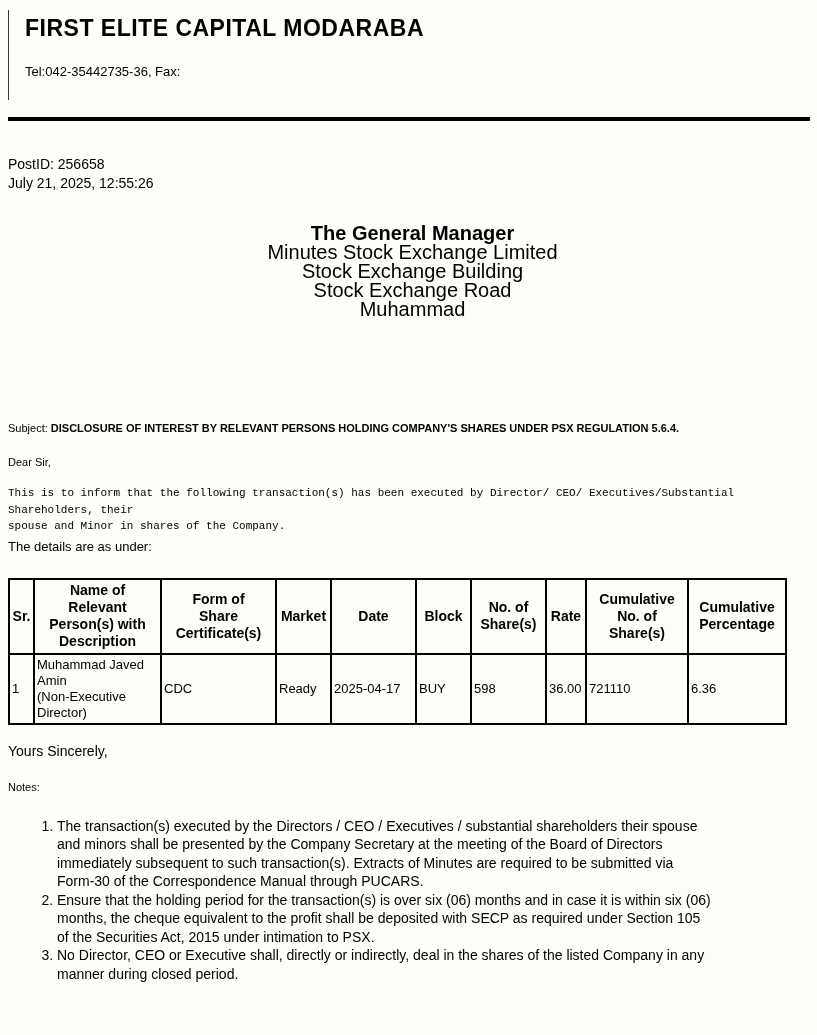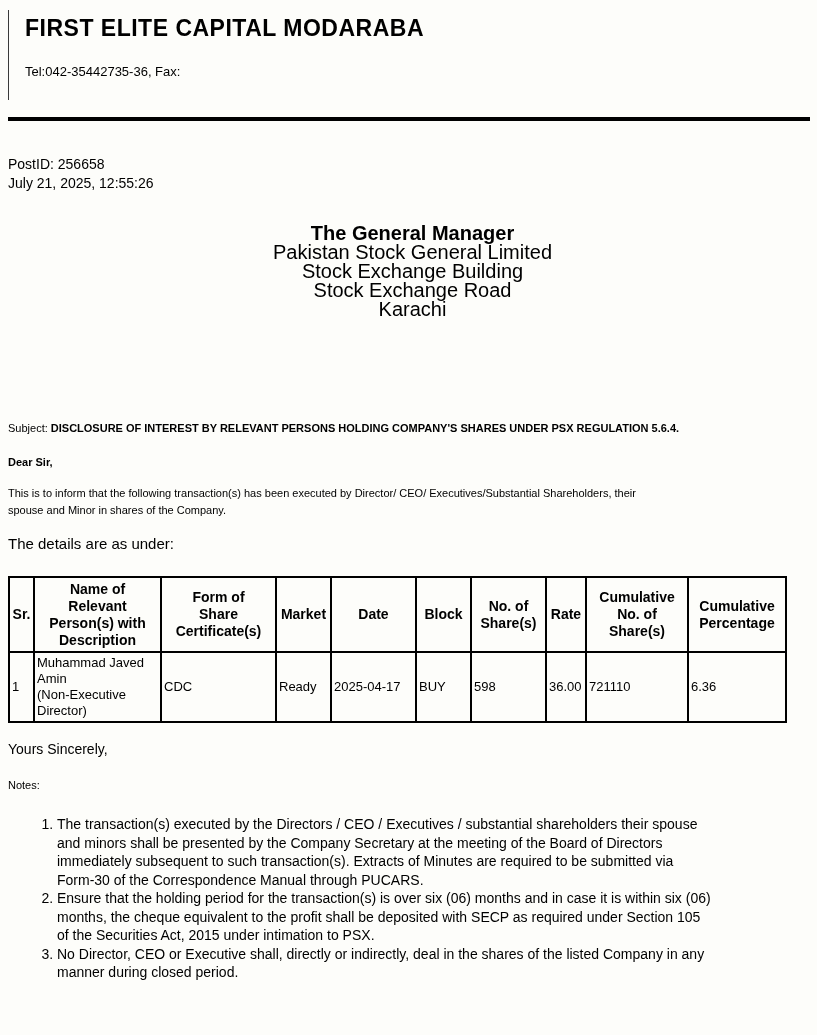--- a/index.html
+++ b/index.html
@@ -21,23 +21,23 @@
   .header-rule { margin: 20px 0 0 8px; width: 802px; height: 4px; background: #000; }
 
   
   .meta { margin: 34px 0 0 8px; font-size: 14px; line-height: 18.5px; }
   .recipient { margin: 32px 0 0 8px; font-size: 20px; line-height: 19px; text-align: center; }
   .recipient-title { font-weight: bold; }
 
   
   .subject-line { margin: 103px 0 0 8px; font-size: 11px; }
   .subject-text { font-weight: bold; }
-  .salutation { margin: 22px 0 0 8px; font-size: 11px; font-weight: bold; }
-  .body-par { margin: 17px 0 0 8px; font-size: 11px; line-height: 16.5px; white-space: pre-line; }
-  .details-intro { margin: 17px 0 0 8px; font-size: 15px; }
+  .salutation { margin: 22px 0 0 8px; font-size: 11px; }
+  .body-par { margin: 17px 0 0 8px; font-size: 11px; line-height: 16.5px; white-space: pre-line; font-family: Liberation Mono, monospace; }
+  .details-intro { margin: 4px 0 0 8px; font-size: 13px; }
 
   
   table.disclosure { border-collapse: collapse; table-layout: fixed; width: 777px; margin: 24px 0 0 8px; }
   table.disclosure th, table.disclosure td { border: 2px solid #000; white-space: pre-line; overflow: hidden; }
   table.disclosure th { font-size: 14px; font-weight: bold; text-align: center; vertical-align: middle; height: 75px; padding: 1px 1px; line-height: 17px; }
   table.disclosure td { font-size: 13px; text-align: left; vertical-align: middle; height: 70px; padding: 1px 2px; line-height: 16px; }
 
   
   .closing { margin: 18px 0 4px 8px; font-size: 14px; }
   .notes-label { margin: 22px 0 0 8px; font-size: 11px; }
@@ -56,24 +56,24 @@
 </div>
 <div class="header-rule"></div>
 
 <div class="meta">
   <div>PostID: 256658</div>
   <div>July 21, 2025, 12:55:26</div>
 </div>
 
 <div class="recipient">
   <div class="recipient-title">The General Manager</div>
-  <div>Pakistan Stock General Limited</div>
+  <div>Minutes Stock Exchange Limited</div>
   <div>Stock Exchange Building</div>
   <div>Stock Exchange Road</div>
-  <div>Karachi</div>
+  <div>Muhammad</div>
 </div>
 
 <div class="subject-line">
   <span>Subject:</span>
   <span class="subject-text">DISCLOSURE OF INTEREST BY RELEVANT PERSONS HOLDING COMPANY'S SHARES UNDER PSX REGULATION 5.6.4.</span>
 </div>
 
 <div class="salutation">Dear Sir,</div>
 
 <div class="body-par">This is to inform that the following transaction(s) has been executed by Director/ CEO/ Executives/Substantial Shareholders, their

